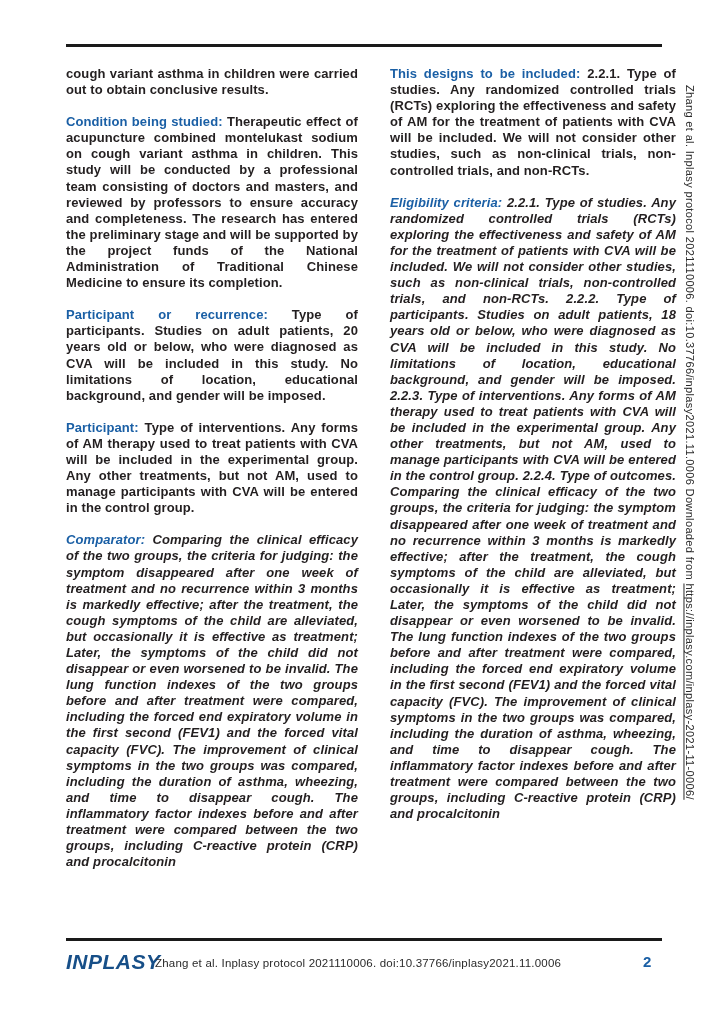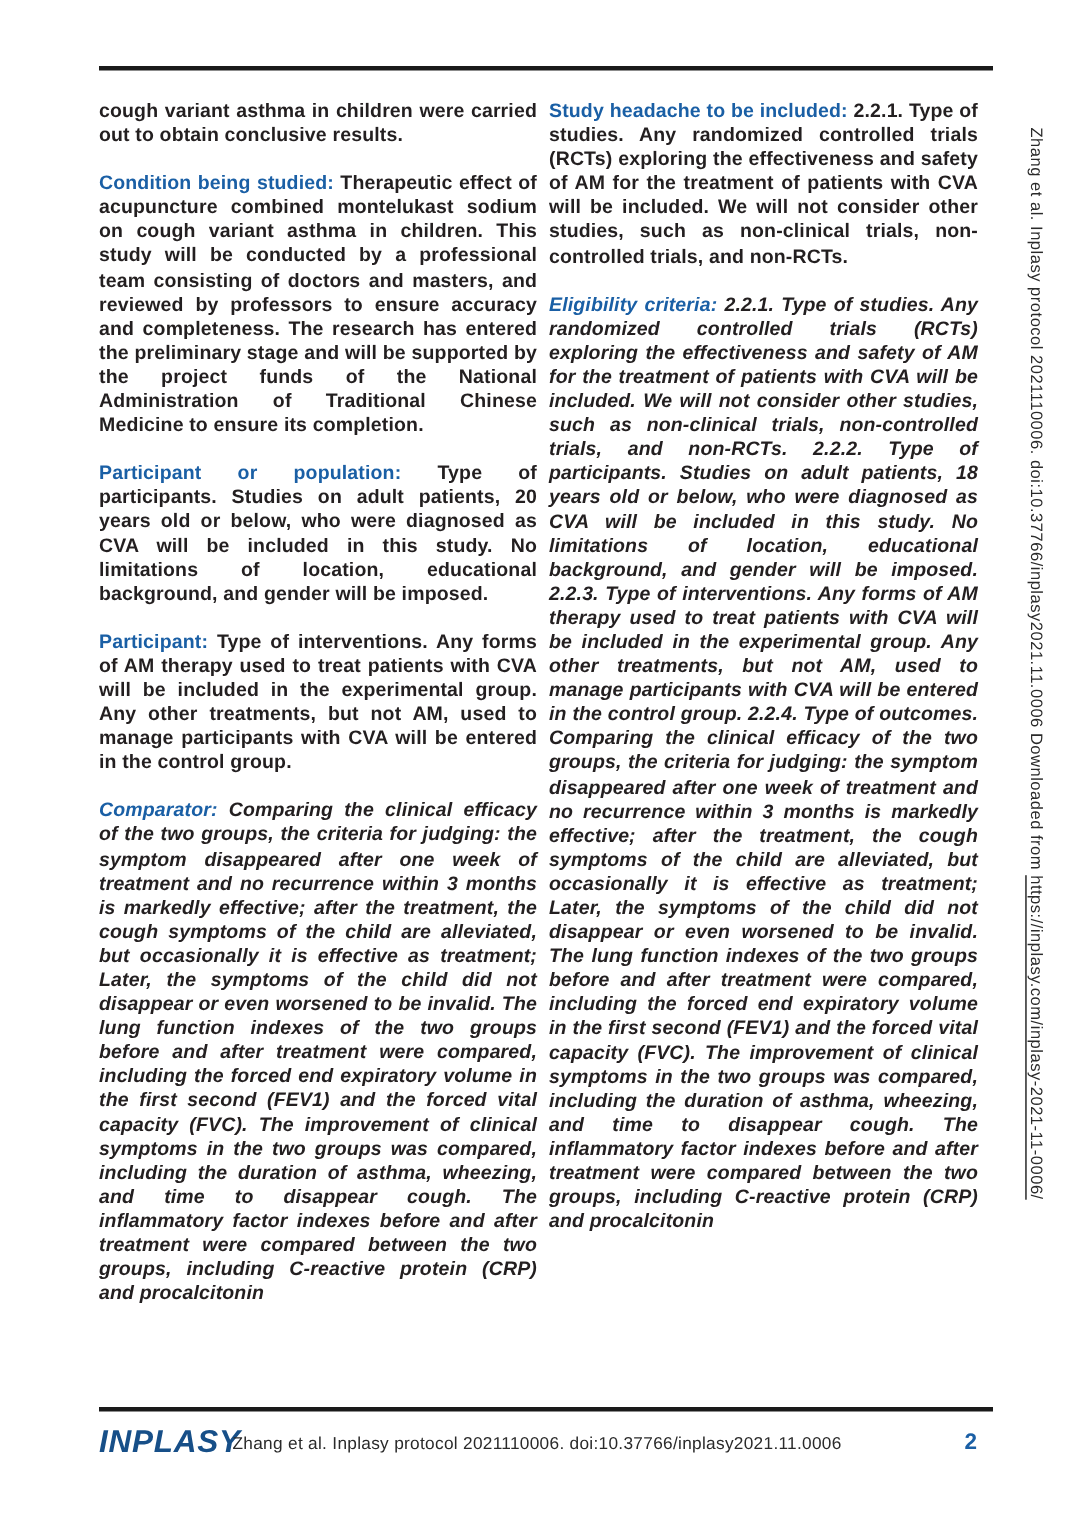--- a/index.html
+++ b/index.html
@@ -16,21 +16,21 @@
     left: 66px; width: 596px; height: 3px;
     background: #1a1a1a;
   }
   .rule.top { top: 44px; }
   .rule.bottom { top: 938px; }
 
   .columns {
     position: absolute;
     left: 66px; top: 66px; width: 596px;
     display: flex;
-    gap: 8px;
+    gap: 32px;
   }
   .col { flex: 0 0 auto; }
   .col.left  { width: 292px; }
   .col.right { width: 286px; }
 
   .para {
     margin: 0 0 16px 0;
     font-size: 13px;
     line-height: 16.1px;
     font-weight: bold;
@@ -86,26 +86,26 @@
 </style>
 </head>
 <body style="--heading-blue: #1a5fa5; --logo-blue: #174f88; --body-text: #231f20;">
 
 <div class="rule top"></div>
 
 <div class="columns">
   <div class="col left" id="col-left">
       <p class="para"><span>cough variant asthma in children were carried out to obtain conclusive results.</span></p>
       <p class="para"><span class="run-head">Condition being studied: </span> <span>Therapeutic effect of acupuncture combined montelukast sodium on cough variant asthma in children. This study will be conducted by a professional team consisting of doctors and masters, and reviewed by professors to ensure accuracy and completeness. The research has entered the preliminary stage and will be supported by the project funds of the National Administration of Traditional Chinese Medicine to ensure its completion.</span></p>
-      <p class="para"><span class="run-head">Participant or population: </span> <span>Type of participants. Studies on adult patients, 20 years old or below, who were diagnosed as CVA will be included in this study. No limitations of location, educational background, and gender will be imposed.</span></p>
+      <p class="para"><span class="run-head">Participant or recurrence: </span> <span>Type of participants. Studies on adult patients, 20 years old or below, who were diagnosed as CVA will be included in this study. No limitations of location, educational background, and gender will be imposed.</span></p>
       <p class="para"><span class="run-head">Participant: </span> <span>Type of interventions. Any forms of AM therapy used to treat patients with CVA will be included in the experimental group. Any other treatments, but not AM, used to manage participants with CVA will be entered in the control group.</span></p>
       <p class="para"><span class="run-head">Comparator: </span> <span>Comparing the clinical efficacy of the two groups, the criteria for judging: the symptom disappeared after one week of treatment and no recurrence within 3 months is markedly effective; after the treatment, the cough symptoms of the child are alleviated, but occasionally it is effective as treatment; Later, the symptoms of the child did not disappear or even worsened to be invalid. The lung function indexes of the two groups before and after treatment were compared, including the forced end expiratory volume in the first second (FEV1) and the forced vital capacity (FVC). The improvement of clinical symptoms in the two groups was compared, including the duration of asthma, wheezing, and time to disappear cough. The inflammatory factor indexes before and after treatment were compared between the two groups, including C-reactive protein (CRP) and procalcitonin</span></p>
     </div>
   <div class="col right" id="col-right">
-      <p class="para"><span class="run-head">Study headache to be included: </span> <span>2.2.1. Type of studies. Any randomized controlled trials (RCTs) exploring the effectiveness and safety of AM for the treatment of patients with CVA will be included. We will not consider other studies, such as non-clinical trials, non-controlled trials, and non-RCTs.</span></p>
+      <p class="para"><span class="run-head">This designs to be included: </span> <span>2.2.1. Type of studies. Any randomized controlled trials (RCTs) exploring the effectiveness and safety of AM for the treatment of patients with CVA will be included. We will not consider other studies, such as non-clinical trials, non-controlled trials, and non-RCTs.</span></p>
       <p class="para"><span class="run-head">Eligibility criteria: </span> <span>2.2.1. Type of studies. Any randomized controlled trials (RCTs) exploring the effectiveness and safety of AM for the treatment of patients with CVA will be included. We will not consider other studies, such as non-clinical trials, non-controlled trials, and non-RCTs. 2.2.2. Type of participants. Studies on adult patients, 18 years old or below, who were diagnosed as CVA will be included in this study. No limitations of location, educational background, and gender will be imposed. 2.2.3. Type of interventions. Any forms of AM therapy used to treat patients with CVA will be included in the experimental group. Any other treatments, but not AM, used to manage participants with CVA will be entered in the control group. 2.2.4. Type of outcomes. Comparing the clinical efficacy of the two groups, the criteria for judging: the symptom disappeared after one week of treatment and no recurrence within 3 months is markedly effective; after the treatment, the cough symptoms of the child are alleviated, but occasionally it is effective as treatment; Later, the symptoms of the child did not disappear or even worsened to be invalid. The lung function indexes of the two groups before and after treatment were compared, including the forced end expiratory volume in the first second (FEV1) and the forced vital capacity (FVC). The improvement of clinical symptoms in the two groups was compared, including the duration of asthma, wheezing, and time to disappear cough. The inflammatory factor indexes before and after treatment were compared between the two groups, including C-reactive protein (CRP) and procalcitonin</span></p>
     </div>
 </div>
 
 <div class="side-citation">
   <span>Zhang et al. Inplasy protocol 2021110006. doi:10.37766/inplasy2021.11.0006 Downloaded from </span><span class="side-link">https://inplasy.com/inplasy-2021-11-0006/</span>
 </div>
 
 <div class="rule bottom"></div>
 

